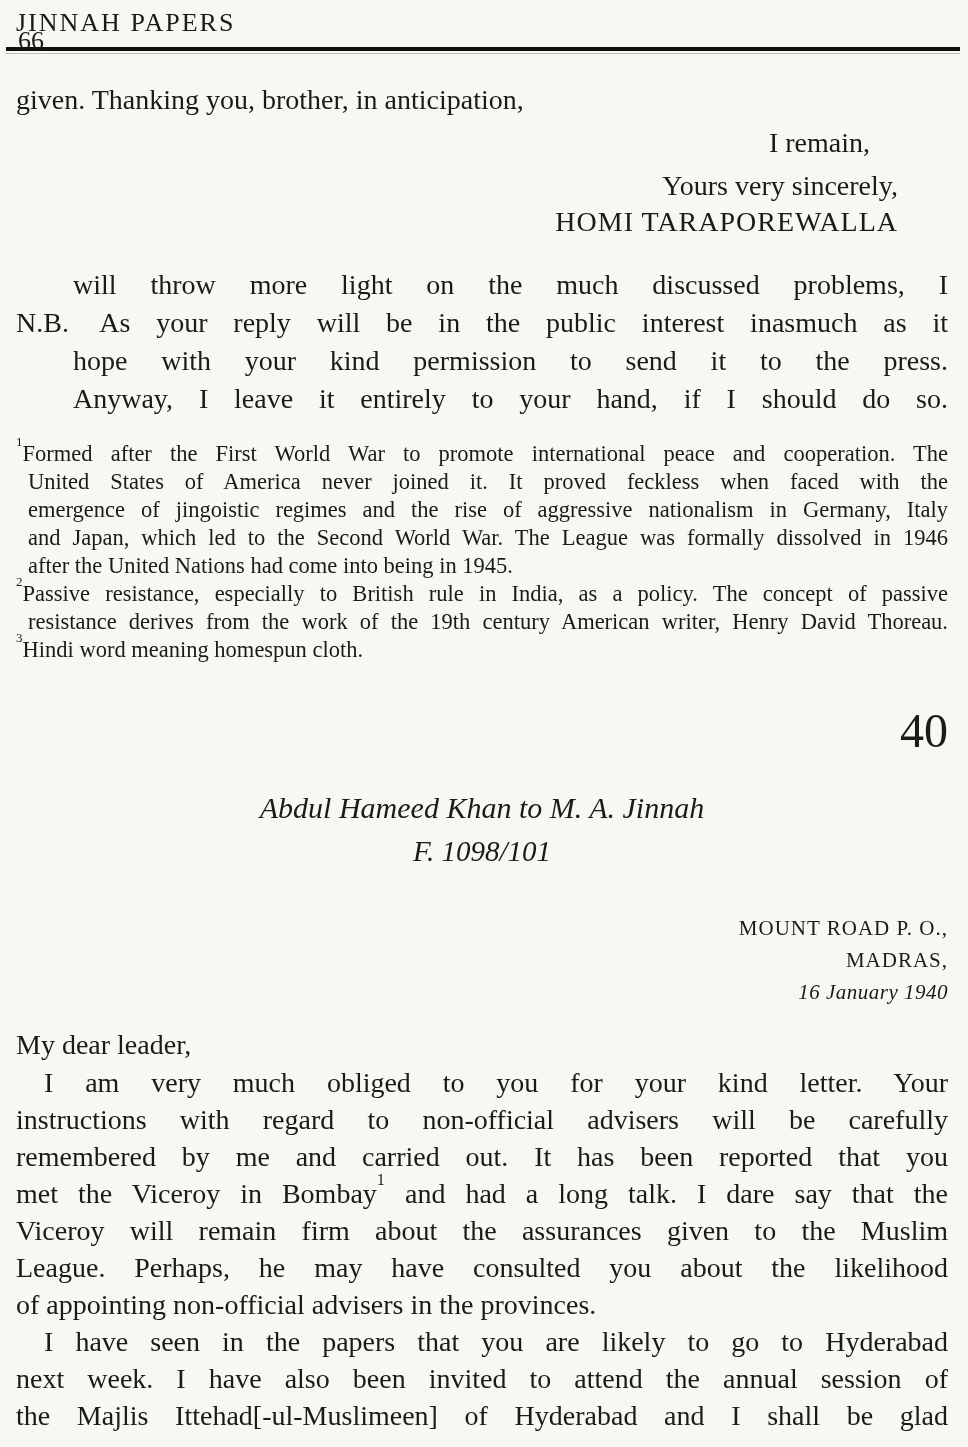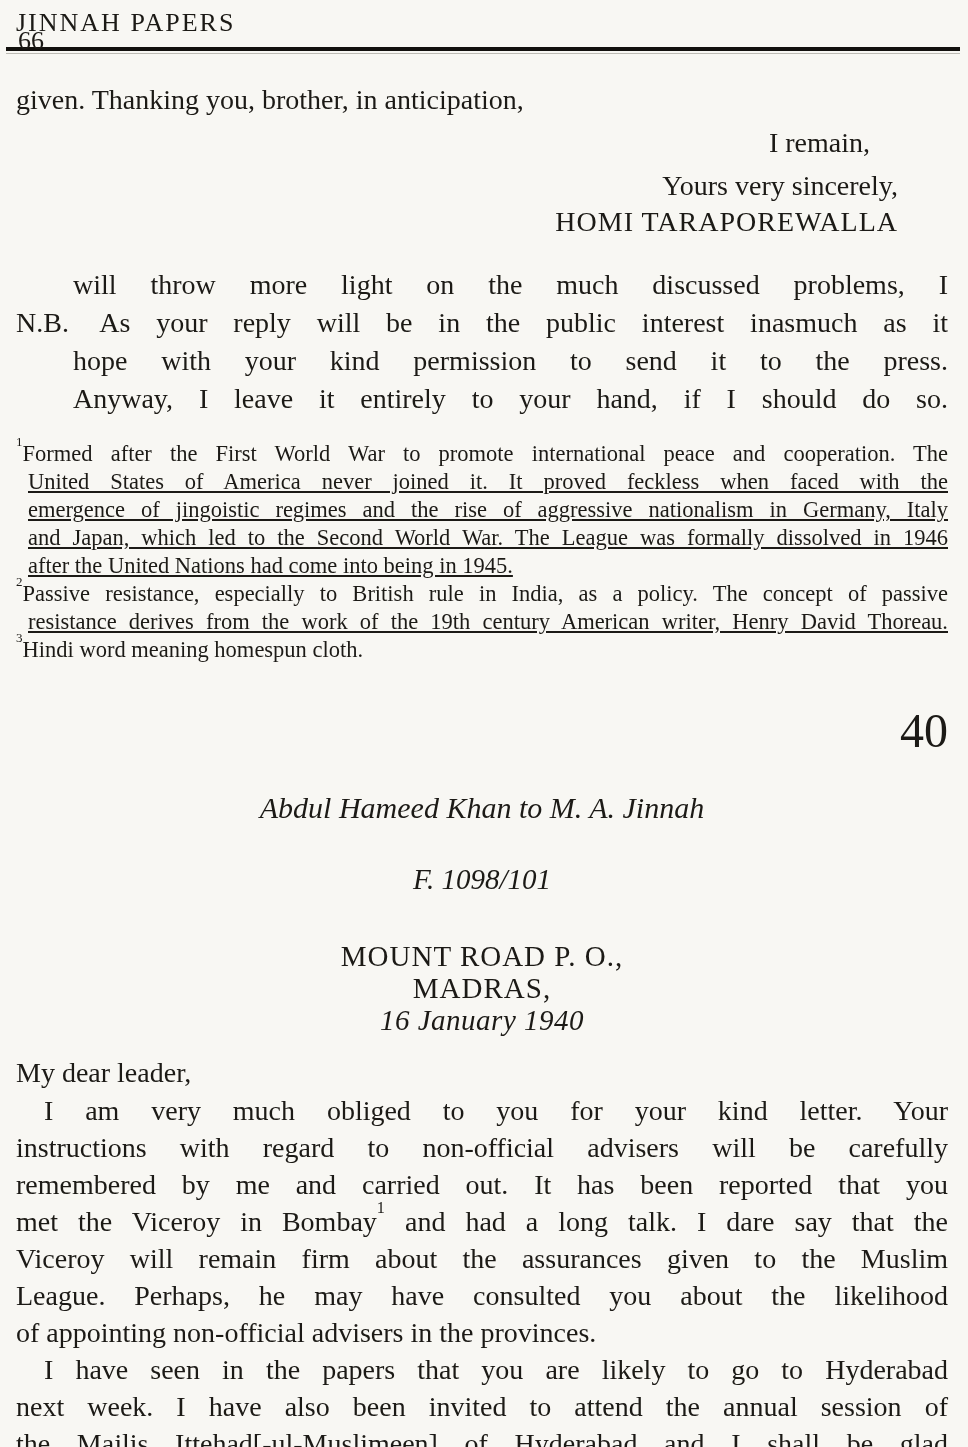--- a/index.html
+++ b/index.html
@@ -27,29 +27,29 @@
   .closing .remain{margin-right:28px;margin-bottom:7px;}
   .closing .sig{letter-spacing:1px;}
 
   .nb{margin-top:26px;}
   .nb .jline{line-height:38px;}
   .nb .cont{padding-left:57px;}
   .nb .nb-label{padding-right:6px;}
 
   .footnotes{margin-top:22px;}
   .footnotes .jline{font-size:22.5px;line-height:28px;}
-  .footnotes .cont{padding-left:12px;text-decoration:underline;}
+  .footnotes .cont{padding-left:12px;}
 
   sup{font-size:58%;line-height:0;position:relative;top:-0.5em;}
 
   .doc-number{margin-top:36px;text-align:right;font-size:48px;line-height:62px;}
   .doc-heading{margin-top:26px;text-align:center;font-style:italic;font-size:30px;line-height:40px;}
-  .doc-ref{margin-top:32px;text-align:center;font-style:italic;font-size:29px;line-height:38px;}
+  .doc-ref{margin-top:4px;text-align:center;font-style:italic;font-size:29px;line-height:38px;}
 
-  .address{margin-top:42px;text-align:center;font-size:29px;line-height:32px;letter-spacing:1px;}
+  .address{margin-top:42px;text-align:right;font-size:21px;line-height:32px;letter-spacing:1px;}
   .address .date{font-style:italic;letter-spacing:0.5px;}
 
   .salutation{margin-top:18px;font-size:28px;line-height:38px;}
   .indent1{padding-left:28px;}
 </style>
 </head>
 <body>
 
 <div class="page">
 

